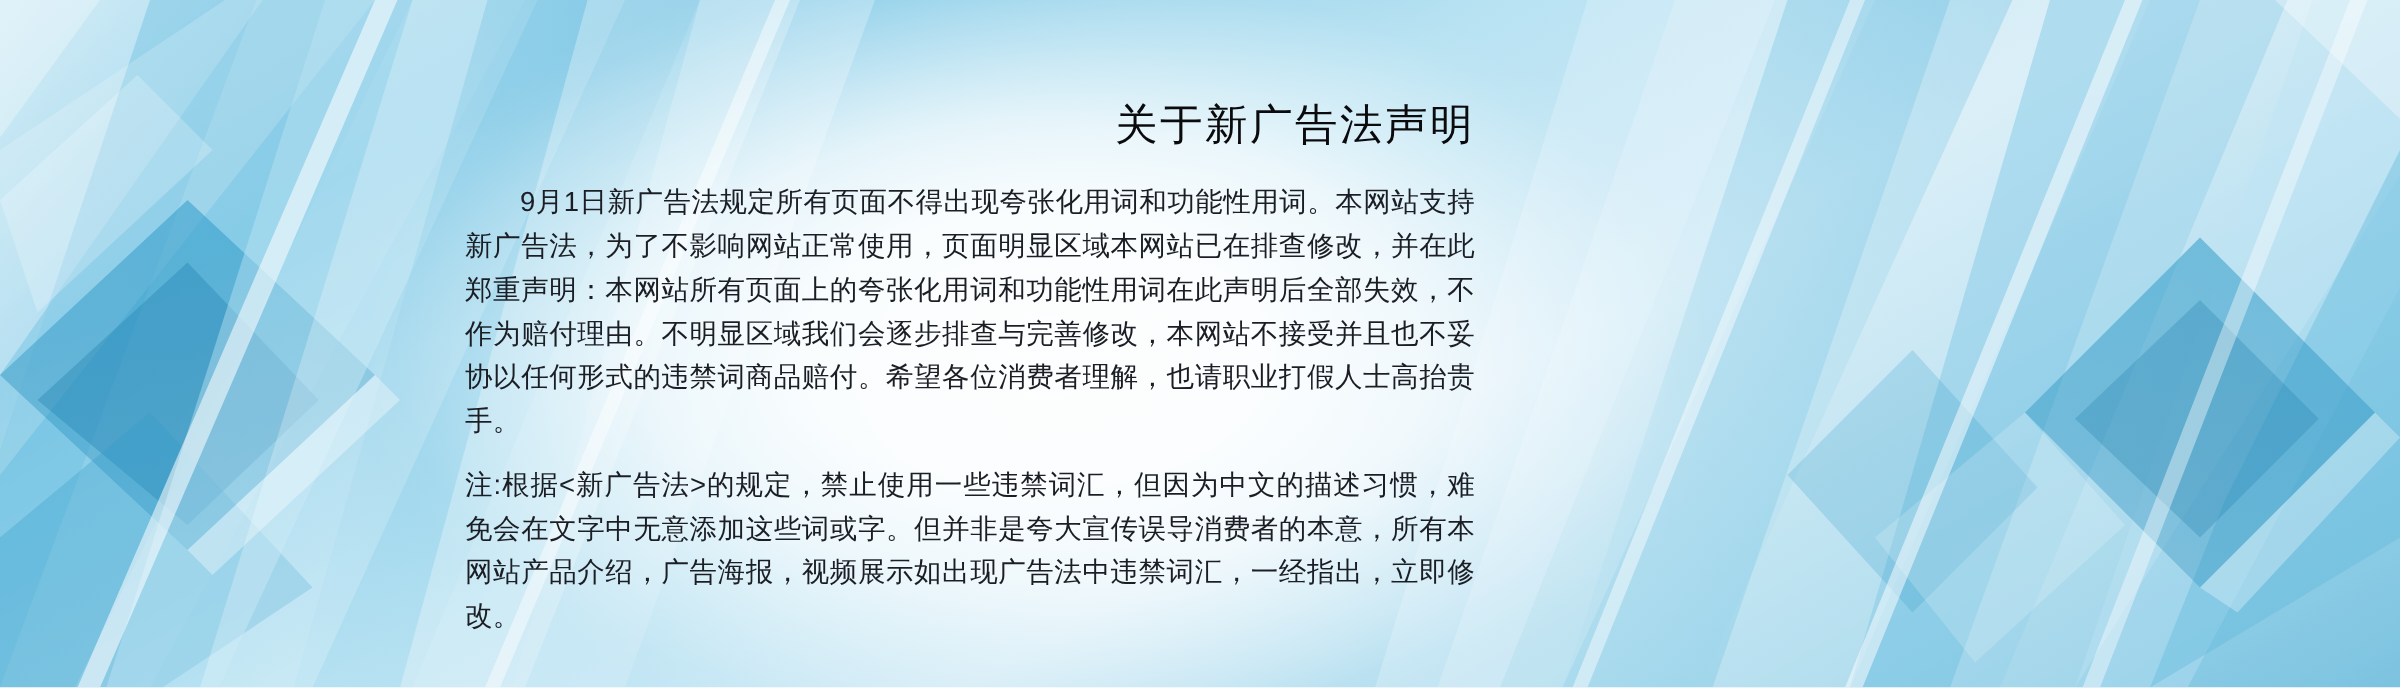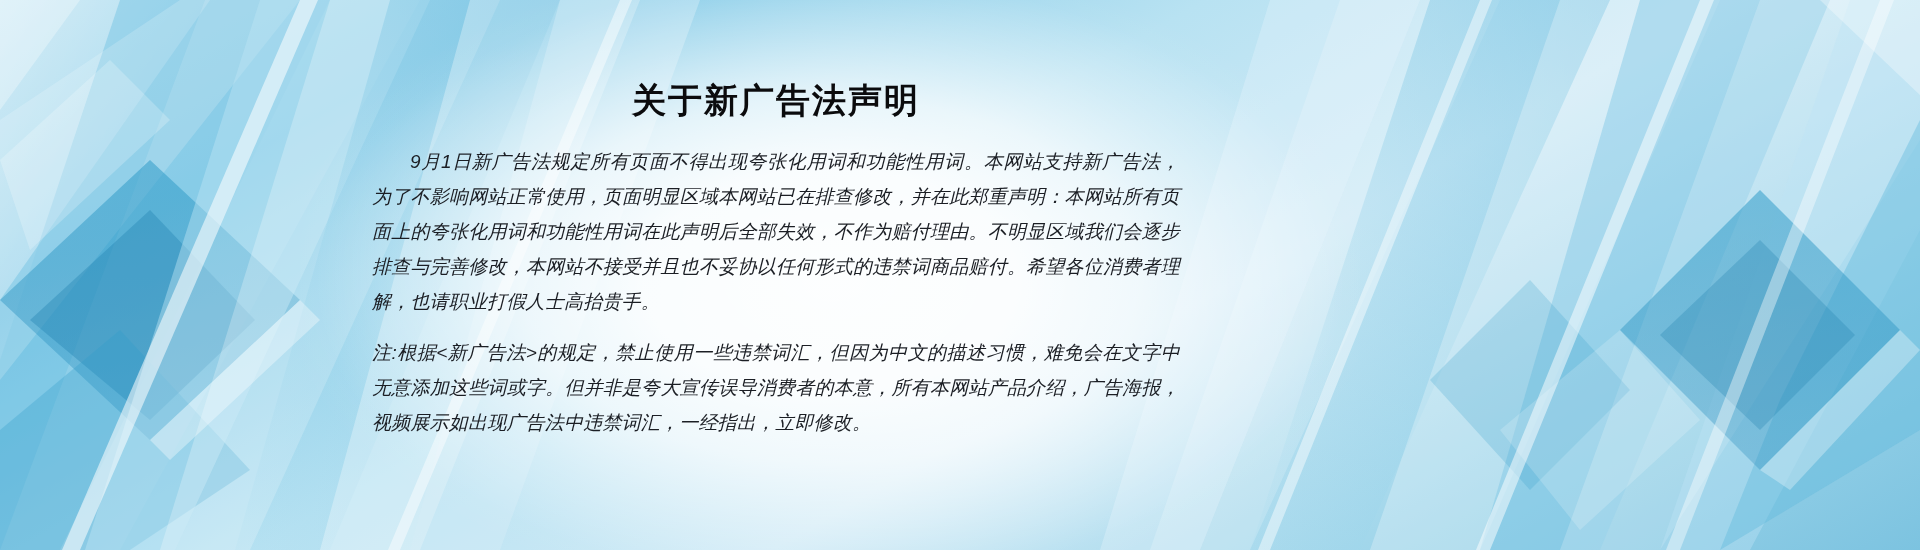--- a/index.html
+++ b/index.html
@@ -44,37 +44,36 @@
   }
   
   .content {
     position: absolute;
     left: 372px;
     top: 78px;
     width: 808px;
   }
   .title {
     font-size: 34px;
-    font-weight: bold;
+    font-weight: normal;
     color: #0b0b0d;
-    text-align: center;
+    text-align: right;
     letter-spacing: 2px;
     line-height: 44px;
     margin: 0 0 22px 0;
     white-space: nowrap;
   }
   .para {
-    font-size: 19px;
+    font-size: 22px;
     color: #1b1e24;
     line-height: 35px;
     margin: 0;
     text-align: justify;
     text-justify: inter-ideograph;
     letter-spacing: 0.2px;
-    font-style: italic;
   }
   .para.indented {
     text-indent: 2em;
   }
   .para + .para {
     margin-top: 16px;
   }
 </style>
 </head>
 <body>

